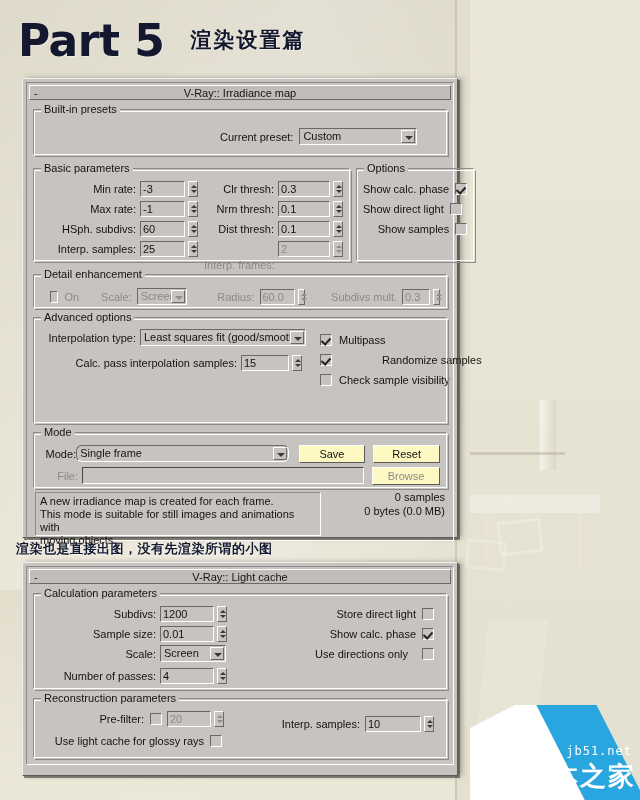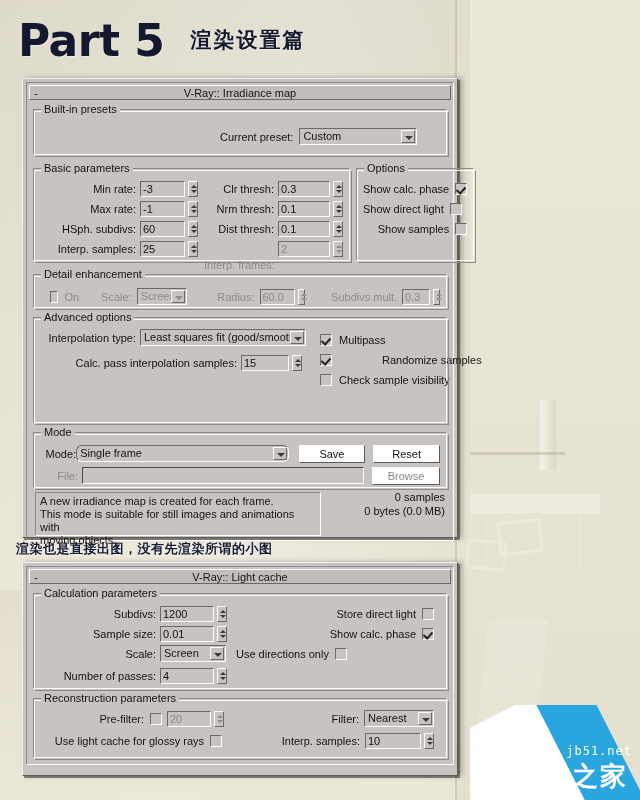--- a/index.html
+++ b/index.html
@@ -137,21 +137,21 @@
     border-top:1px solid #6b6965; border-left:1px solid #6b6965;
     border-right:1px solid #ffffff; border-bottom:1px solid #ffffff; }
   .cb.on::after {
     content:""; position:absolute; left:2px; top:1px; width:4px; height:7px;
     border-right:2px solid #26241f; border-bottom:2px solid #26241f;
     transform:rotate(42deg);
   }
 
   
   .btn {
-    height:18px; text-align:center; line-height:16px; font-size:11px; background:#ffffff;
+    height:18px; text-align:center; line-height:16px; font-size:11px; background:#fef9c3;
     border-top:1px solid #ffffff; border-left:1px solid #ffffff;
     border-right:1px solid #5d5b58; border-bottom:1px solid #5d5b58;
     color:#15130f;
   }
   .btn.dim { color:#8d8a86; }
 
   
   .textin {
     height:17px; background:#c6c3c0;
     border-top:1px solid #4b4946; border-left:1px solid #4b4946;
@@ -176,21 +176,21 @@
   }
 
   
   .wm { position:absolute; right:0; bottom:0; width:170px; height:95px; overflow:hidden; }
   .wm .band { position:absolute; right:-10px; bottom:-10px; width:230px; height:150px;
     background:#29a6e0; transform:rotate(-27deg); transform-origin:bottom right; }
   .wm .white { position:absolute; right:40px; bottom:-30px; width:230px; height:150px;
     background:#ffffff; transform:rotate(-27deg); transform-origin:bottom right; }
   .wm .t1 { position:absolute; right:8px; bottom:42px; color:#ffffff; font-size:12px;
     font-family:"DejaVu Sans Mono", monospace; letter-spacing:1px; }
-  .wm .t2 { position:absolute; right:12px; bottom:6px; color:#ffffff; font-size:26px; font-weight:bold; letter-spacing:2px; }
+  .wm .t2 { position:absolute; right:4px; bottom:6px; color:#ffffff; font-size:26px; font-weight:bold; letter-spacing:2px; }
 </style>
 </head>
 <body>
 
 <div id="bg">
   <div class="wall"></div>
   <div class="floor"></div>
   <div class="panelwall"></div>
   <div class="vline" style="left:455px;top:0;width:2px;height:800px;"></div>
   <div class="col" style="left:540px;top:400px;width:16px;height:70px;"></div>
@@ -454,21 +454,21 @@
         </div>
         <div style="flex:1; padding-right:6px;">
           <div class="row" style="justify-content:flex-end;">
             <span class="lbl">Store direct light</span>
             <span class="cb" style="margin-left:6px;"></span>
           </div>
           <div class="row" style="justify-content:flex-end;">
             <span class="lbl">Show calc. phase</span>
             <span class="cb on" style="margin-left:6px;"></span>
           </div>
-          <div class="row" style="">
+          <div class="row" style="justify-content:flex-end;gap:8px;">
             <span class="lbl">Use directions only</span>
             <span class="cb" style="margin-left:6px;"></span>
           </div>
         </div>
       </div>
     </div>
 
     <div class="group" style="height:60px;">
       <span class="glabel">Reconstruction parameters</span>
       <div style="display:flex;">
@@ -481,27 +481,20 @@
                 <i class="up"></i>
                 <i class="dn"></i>
               </div>
           </div>
           <div class="row" style="margin-top:5px;">
             <span class="lbl" style="width:164px;">Use light cache for glossy rays</span>
             <span class="cb" style="margin-left:6px;"></span>
           </div>
         </div>
         <div style="flex:1; padding-right:6px;">
-          <div class="row" style="justify-content:flex-end;">
-            <span class="lbl">Filter:</span>
-            <div class="dd" style="width:70px; margin-left:5px;">
-              <span>Nearest</span>
-              <span class="arrow"></span>
-            </div>
-          </div>
           <div class="row" style="justify-content:flex-end; margin-top:5px;">
             <span class="lbl">Interp. samples:</span>
             <div class="field" style="width:56px; margin-left:5px;">10</div>
             <div class="spin">
                 <i class="up"></i>
                 <i class="dn"></i>
               </div>
           </div>
         </div>
       </div>

